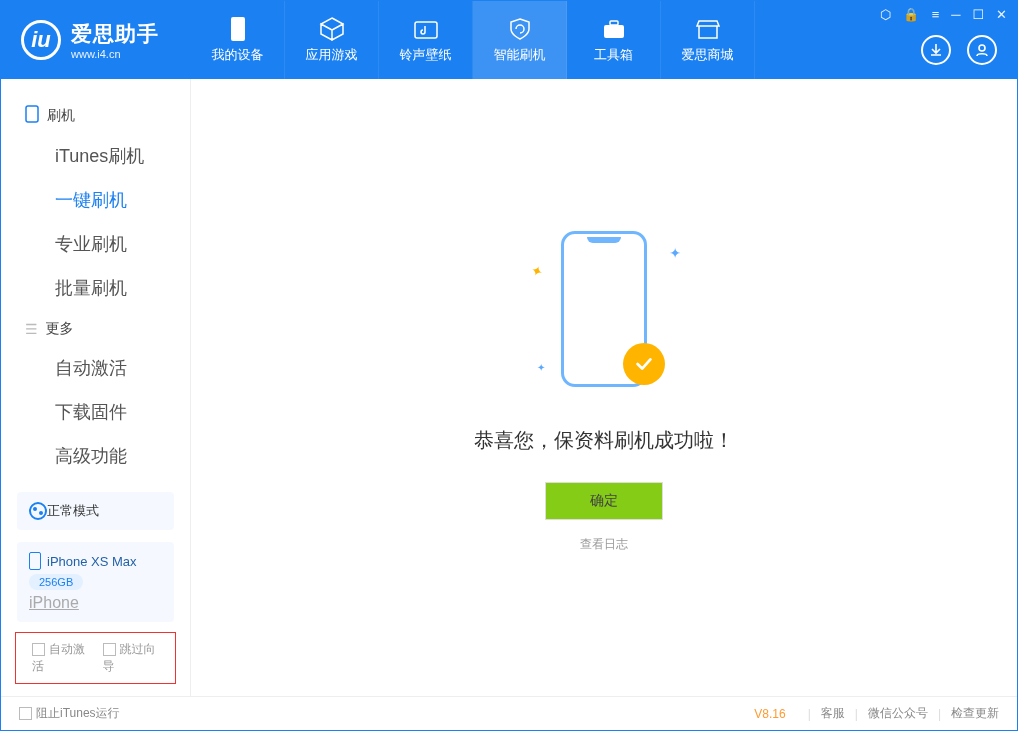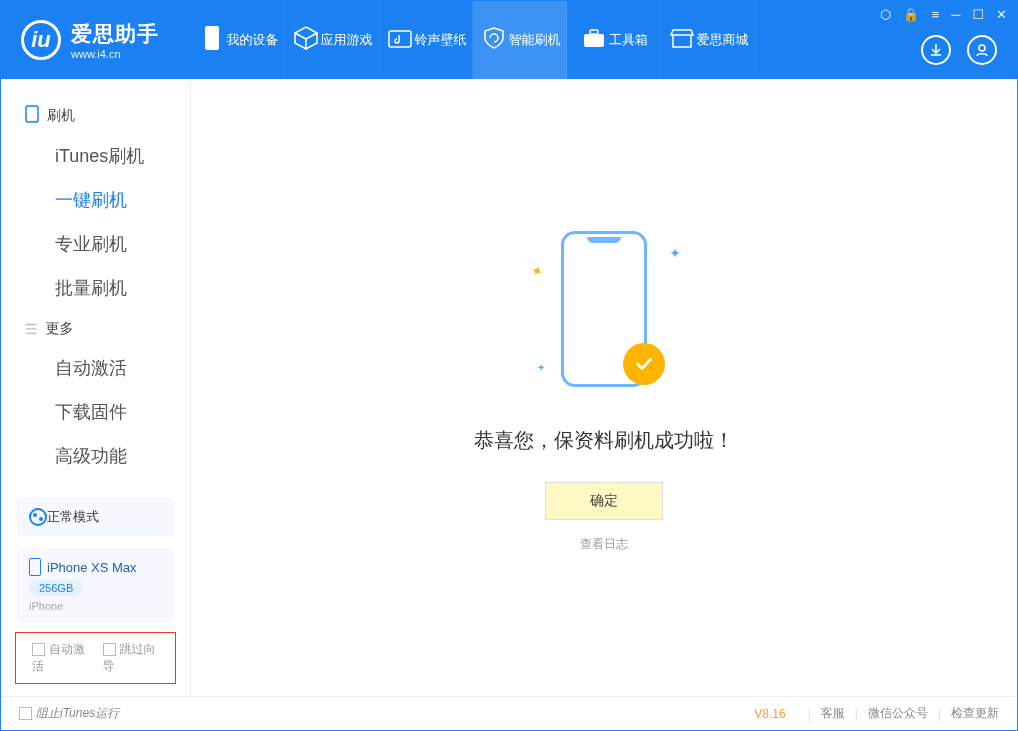--- a/index.html
+++ b/index.html
@@ -4,21 +4,21 @@
 <style>
 * { margin: 0; padding: 0; box-sizing: border-box; font-family: "Microsoft YaHei", Arial, sans-serif; }
 body { width: 1018px; height: 731px; background: #fff; display:flex; flex-direction:column; border:1px solid #1b80f2;}
 
 .header { height: 78px; background: linear-gradient(to bottom,#1b80f2,#1b80f2); display:flex; align-items:center; color:#fff; position:relative;}
 .logo-area { width:190px; display:flex; align-items:center; padding-left:20px;}
 .logo-circle { width:40px; height:40px; border:3px solid #fff; border-radius:50%; display:flex; align-items:center; justify-content:center; font-size:22px; font-weight:bold; font-style:italic; margin-right:10px;}
 .logo-text .t1 { font-size:21px; font-weight:bold; letter-spacing:1px;}
 .logo-text .t2 { font-size:11px; opacity:.9;}
 .nav { display:flex; height:100%; }
-.nav-item { width:94px; height:100%; display:flex; align-items:center; justify-content:center; cursor:pointer; font-size:13px; border-right:1px solid rgba(255,255,255,.08);}
+.nav-item { width:94px; height:100%; display:flex; flex-direction:column; align-items:center; justify-content:center; cursor:pointer; font-size:13px; border-right:1px solid rgba(255,255,255,.08);}
 .nav-item.active { background:rgba(255,255,255,.15);}
 .nav-icon { width:30px; height:26px; margin-bottom:4px; display:flex; align-items:center; justify-content:center;}
 .win-controls { position:absolute; top:6px; right:10px; display:flex; gap:12px; font-size:13px;}
 .win-controls span { cursor:pointer; opacity:.9;}
 .header-right-icons { position:absolute; right:20px; bottom:14px; display:flex; gap:16px;}
 .circ-btn { width:30px; height:30px; border:2px solid #fff; border-radius:50%; display:flex; align-items:center; justify-content:center; cursor:pointer;}
 
 .body { flex:1; display:flex; overflow:hidden;}
 .sidebar { width:190px; border-right:1px solid #eee; display:flex; flex-direction:column; padding-top:16px;}
 .side-group { padding-left:24px; font-size:14px; color:#444; display:flex; align-items:center; gap:8px; margin-bottom:8px; margin-top:10px;}
@@ -27,40 +27,40 @@
 .sidebar-spacer { flex:1;}
 .mode-box, .device-box { background:#f5f9ff; margin:6px 16px; border-radius:4px; padding:10px 12px; font-size:13px; color:#333;}
 .mode-box { display:flex; align-items:center; }
 .mode-icon { width:18px; height:18px; border:2px solid #1b80f2; border-radius:50%; position:relative;}
 .mode-icon::before, .mode-icon::after { content:''; position:absolute; width:4px; height:4px; background:#1b80f2; border-radius:50%;}
 .mode-icon::before { top:3px; left:2px;}
 .mode-icon::after { bottom:3px; right:2px;}
 .device-box .dname { font-weight:normal; color:#2461a8; display:flex; align-items:center; gap:6px;}
 .device-phone-ico { width:12px; height:18px; border:1.5px solid #1b80f2; border-radius:2px; display:inline-block;}
 .badge { display:inline-block; background:#e3f0ff; color:#1b80f2; font-size:11px; padding:2px 10px; border-radius:10px; margin-top:4px;}
-.device-type { font-size:11px; color:#aaa; margin-top:4px;}
+.device-type { font-size:16px; color:#aaa; margin-top:4px;text-decoration:underline;}
 .checkbox-row { display:flex; gap:14px; padding:8px 16px; margin:4px 14px 12px; border:1.5px solid #e33; font-size:12px; color:#999; align-items:center;}
 .chk { width:13px; height:13px; border:1px solid #bbb; display:inline-block; margin-right:4px; vertical-align:middle;}
 
 .main { flex:1; display:flex; flex-direction:column; align-items:center; justify-content:center; position:relative;}
 .success-illus { width:110px; height:180px; position:relative; margin-bottom:24px;}
 .phone-frame { width:86px; height:156px; border:3px solid #6fb6ff; border-radius:14px; background:#fff; position:absolute; left:12px; top:8px;}
 .phone-notch { position:absolute; top:3px; left:50%; transform:translateX(-50%); width:34px; height:6px; background:#6fb6ff; border-radius:0 0 6px 6px;}
 .check-badge { position:absolute; right:-6px; bottom:18px; width:42px; height:42px; background:#ffb400; border-radius:50%; display:flex; align-items:center; justify-content:center;}
 .check-badge svg { width:22px; height:22px;}
 .spark { position:absolute; font-size:14px; color:#ffb400;}
 .spark.s1 { left:-18px; top:40px; transform:rotate(20deg);}
 .spark.s2 { right:-22px; top:22px; color:#5aa9ff;}
 .spark.s3 { left:-12px; bottom:30px; font-size:10px; color:#5aa9ff;}
 .success-text { font-size:20px; color:#333; margin-bottom:28px;}
-.ok-btn { padding:9px 44px; border:1px solid #ddd; background:#fef9c3; font-size:14px; color:#444; cursor:pointer; margin-bottom:16px;}
+.ok-btn { padding:9px 44px; border:1px solid #ddd; background:#84cc16; font-size:14px; color:#444; cursor:pointer; margin-bottom:16px;}
 .log-link { font-size:12px; color:#999; cursor:pointer;}
 
 .footer { height:34px; border-top:1px solid #eee; display:flex; align-items:center; padding:0 18px; font-size:12px; color:#888;}
-.footer .left { display:flex; align-items:center; gap:6px; flex:1;font-style:italic;}
+.footer .left { display:flex; align-items:center; gap:6px; flex:1;}
 .footer .right { display:flex; align-items:center; gap:10px;}
 .footer .sep { color:#ddd;}
 .footer .version { color:#ff9b33; margin-right:12px;}
 .footer a { color:#888; text-decoration:none; cursor:pointer;}
 </style>
 </head>
 <body>
 
 <div class="header">
   <div class="logo-area">

